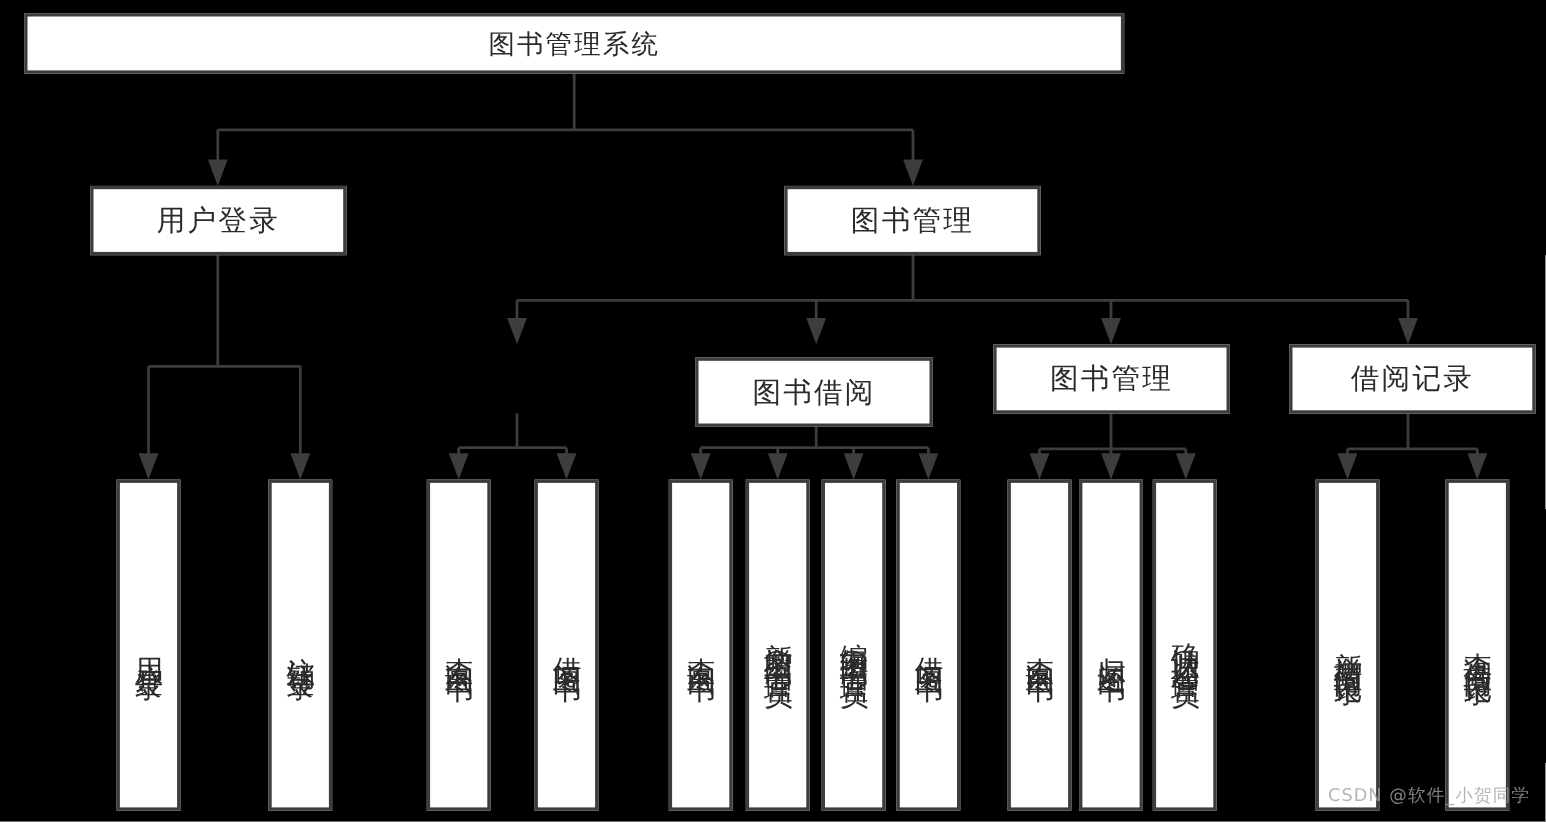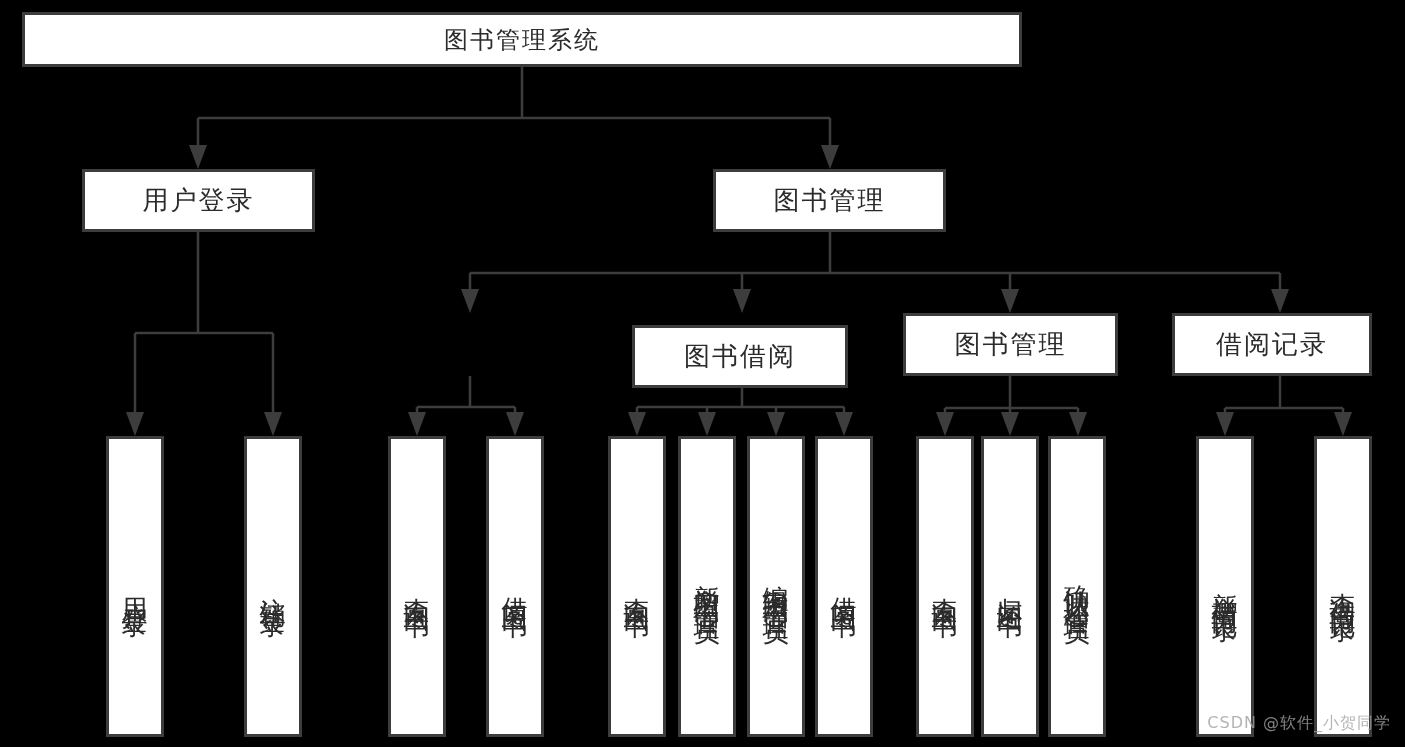--- a/index.html
+++ b/index.html
@@ -62,21 +62,21 @@
     z-index: 3;
     white-space: nowrap;
   }
   
   #n-root   { left: 22px;   top: 12px;  width: 1000px; height: 55px; }
   #n-login  { left: 82px;   top: 169px; width: 233px;  height: 63px; }
   #n-mgmt   { left: 713px;  top: 169px; width: 233px;  height: 63px; }
   #n-rec    { left: 363px;  top: 313px; width: 215px;  height: 63px; }
   #n-bor    { left: 632px;  top: 325px; width: 216px;  height: 63px; }
   #n-cur    { left: 903px;  top: 313px; width: 215px;  height: 63px; }
-  #n-his    { left: 1172px; top: 313px; width: 200px;  height: 63px; }
+  #n-his    { left: 1172px; top: 313px; width: 224px;  height: 63px; }
   .leaf { top: 436px; height: 301px; width: 58px; }
   #l-login1 { left: 106px; }
   #l-logout { left: 244px; }
   #l-rec1   { left: 388px; }
   #l-rec2   { left: 486px; }
   #l-bor1   { left: 608px; }
   #l-bor2   { left: 678px; }
   #l-bor3   { left: 747px; }
   #l-bor4   { left: 815px; }
   #l-cur1   { left: 916px; }

